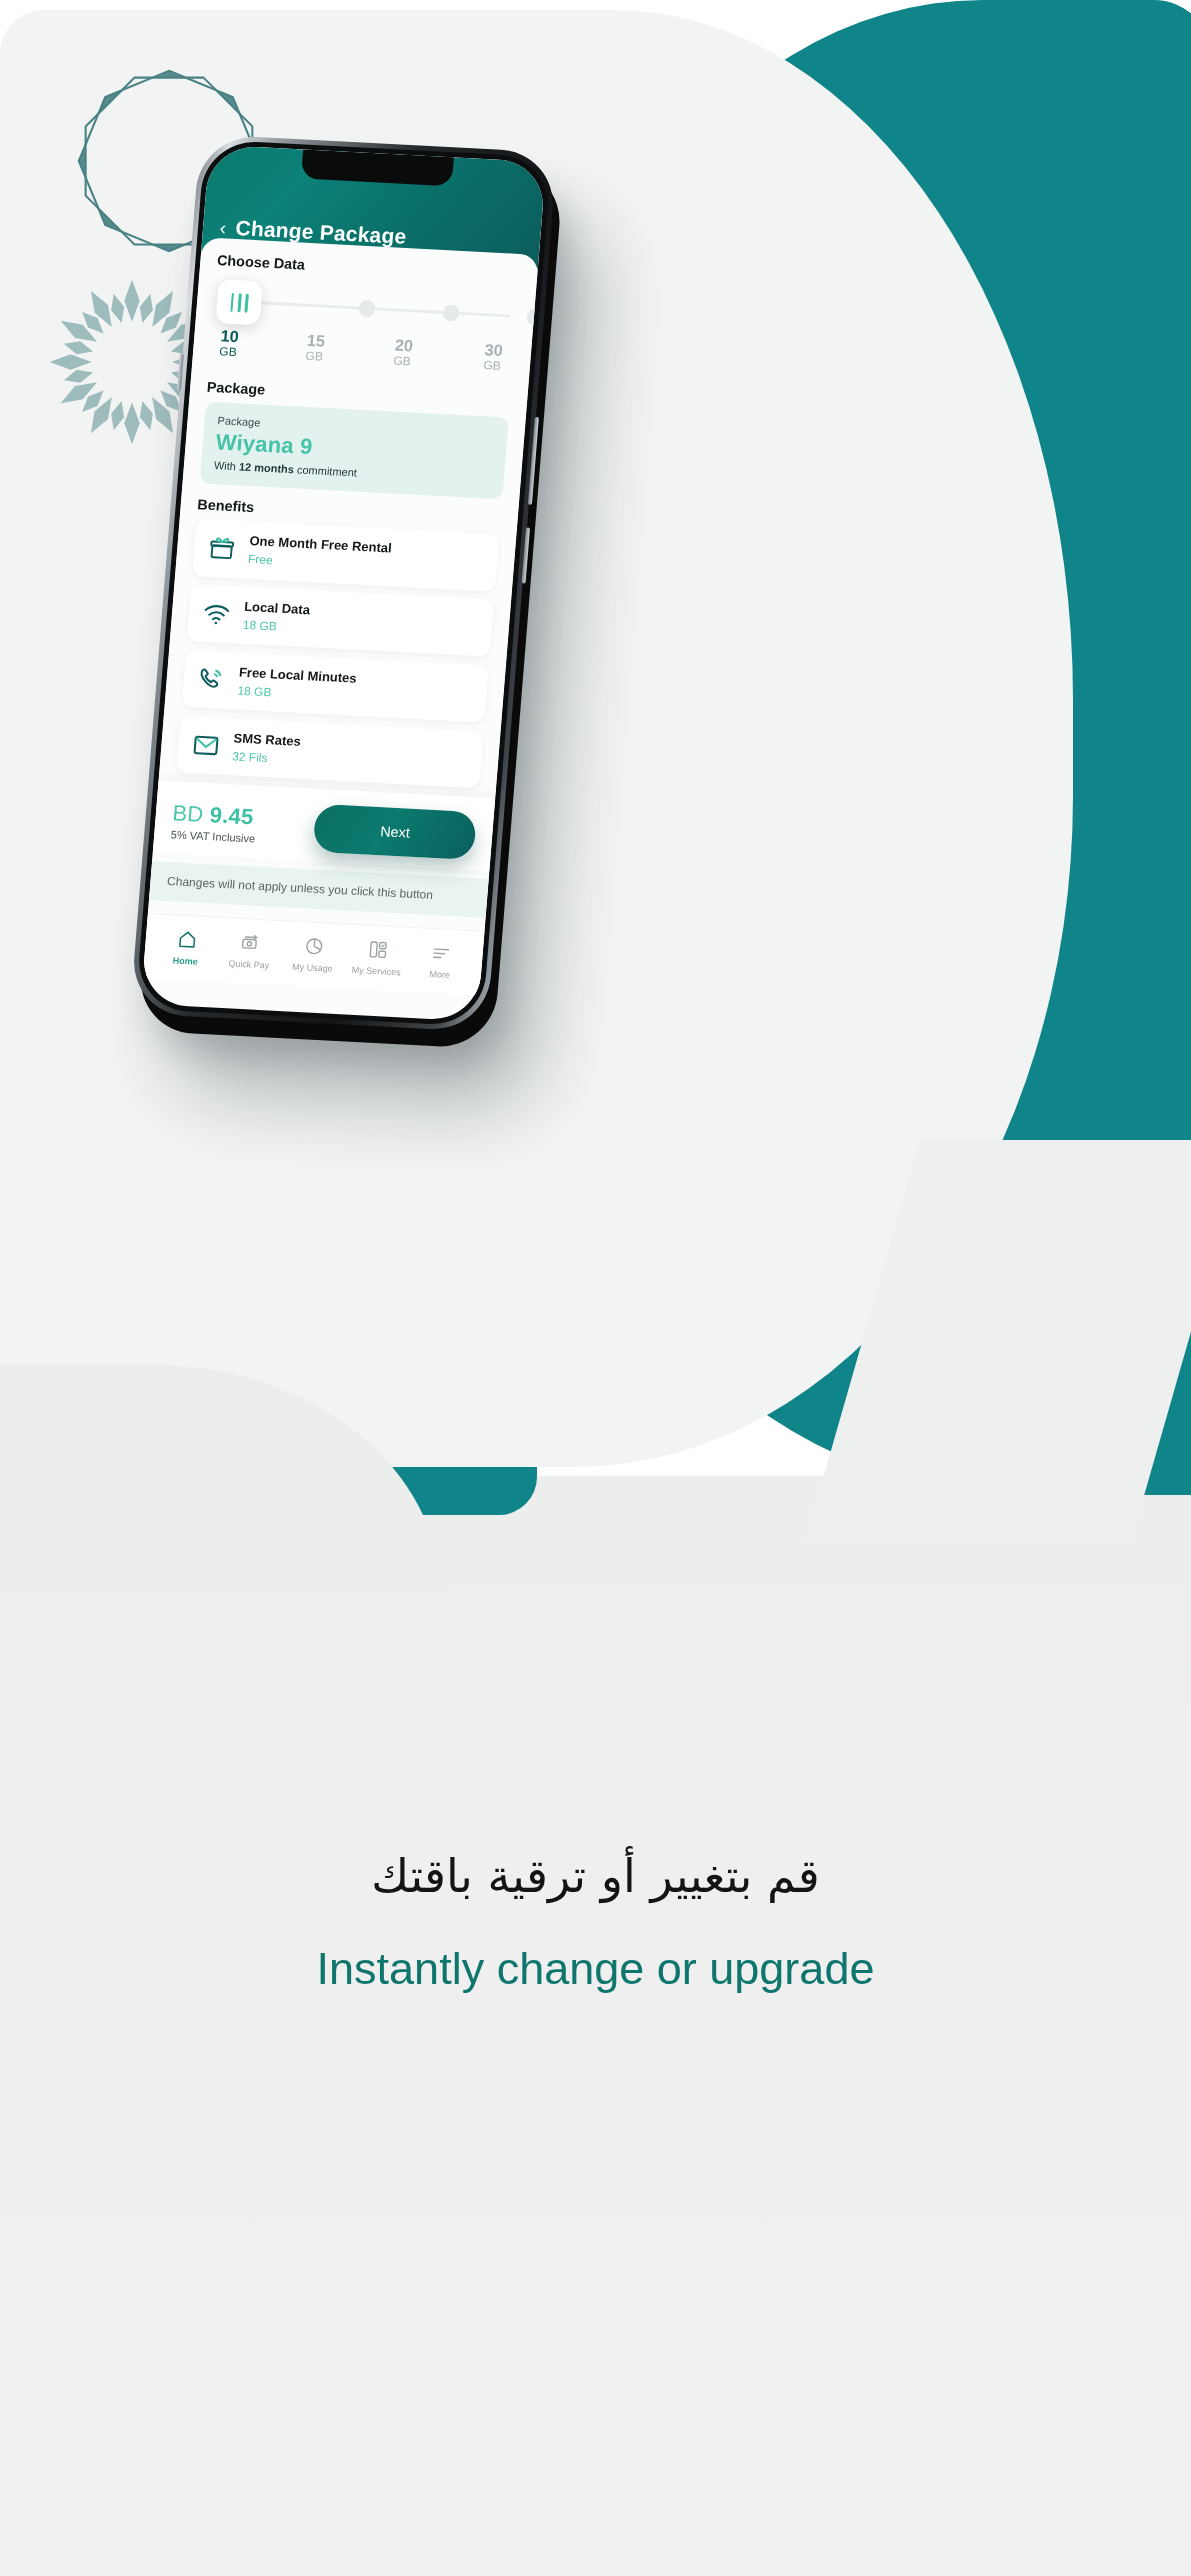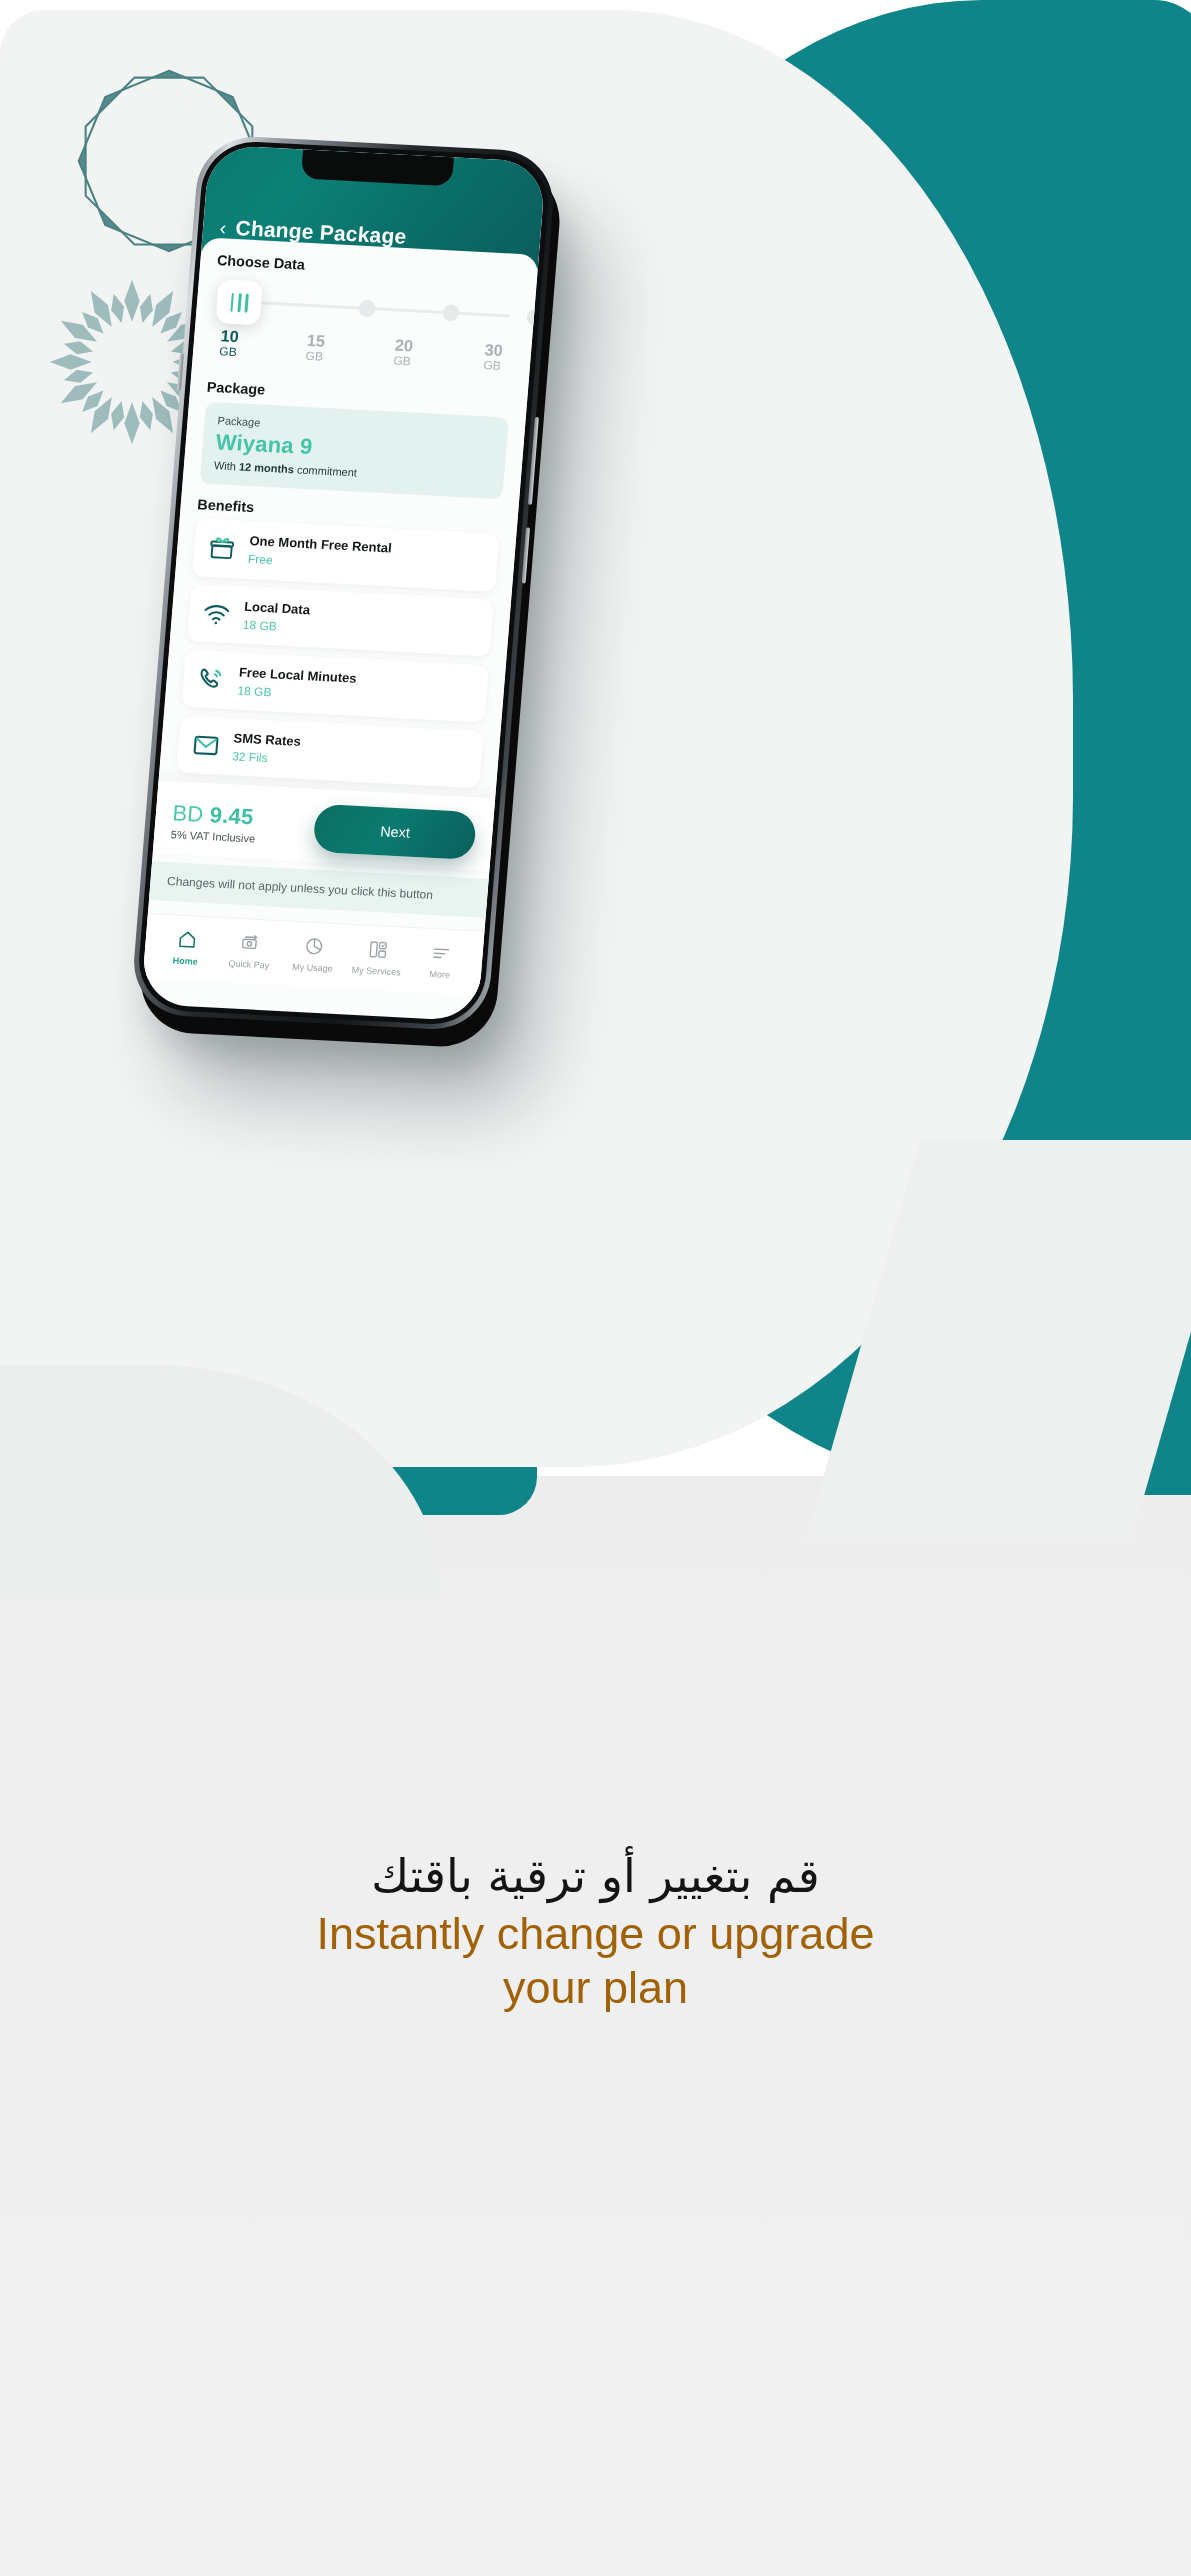--- a/index.html
+++ b/index.html
@@ -230,21 +230,22 @@
     position:absolute; left:0; right:0; top:1845px;
     text-align:center; padding:0 82px;
   }
   .cap-ar{
     direction:rtl;
     font-family:"DejaVu Sans", sans-serif;
     font-size:46px; color:#141414; line-height:1.35; font-weight:400;
     letter-spacing:0px;
   }
   .cap-en{
-    font-size:45px; color:#a16207; line-height:1.20; font-weight:400;
+    margin-top:35px;
+    font-size:45px; color:#0f766e; line-height:1.20; font-weight:400;
   }
 </style>
 </head>
 <body>
 
 <div id="stage">
 
   <div class="bg-white-bottom"></div>
   <div class="bg-teal-right"></div>
   <div class="bg-teal-bottomleft"></div>
@@ -477,17 +478,16 @@
 
           </div>
         </div>
       </div>
     </div>
   </div>
 
   <div class="caption">
     <div class="cap-ar">قم بتغيير أو ترقية باقتك</div>
     <div class="cap-en">Instantly change or upgrade</div>
-    <div class="cap-en">your plan</div>
   </div>
 
 </div>
 
 
 </body></html>

